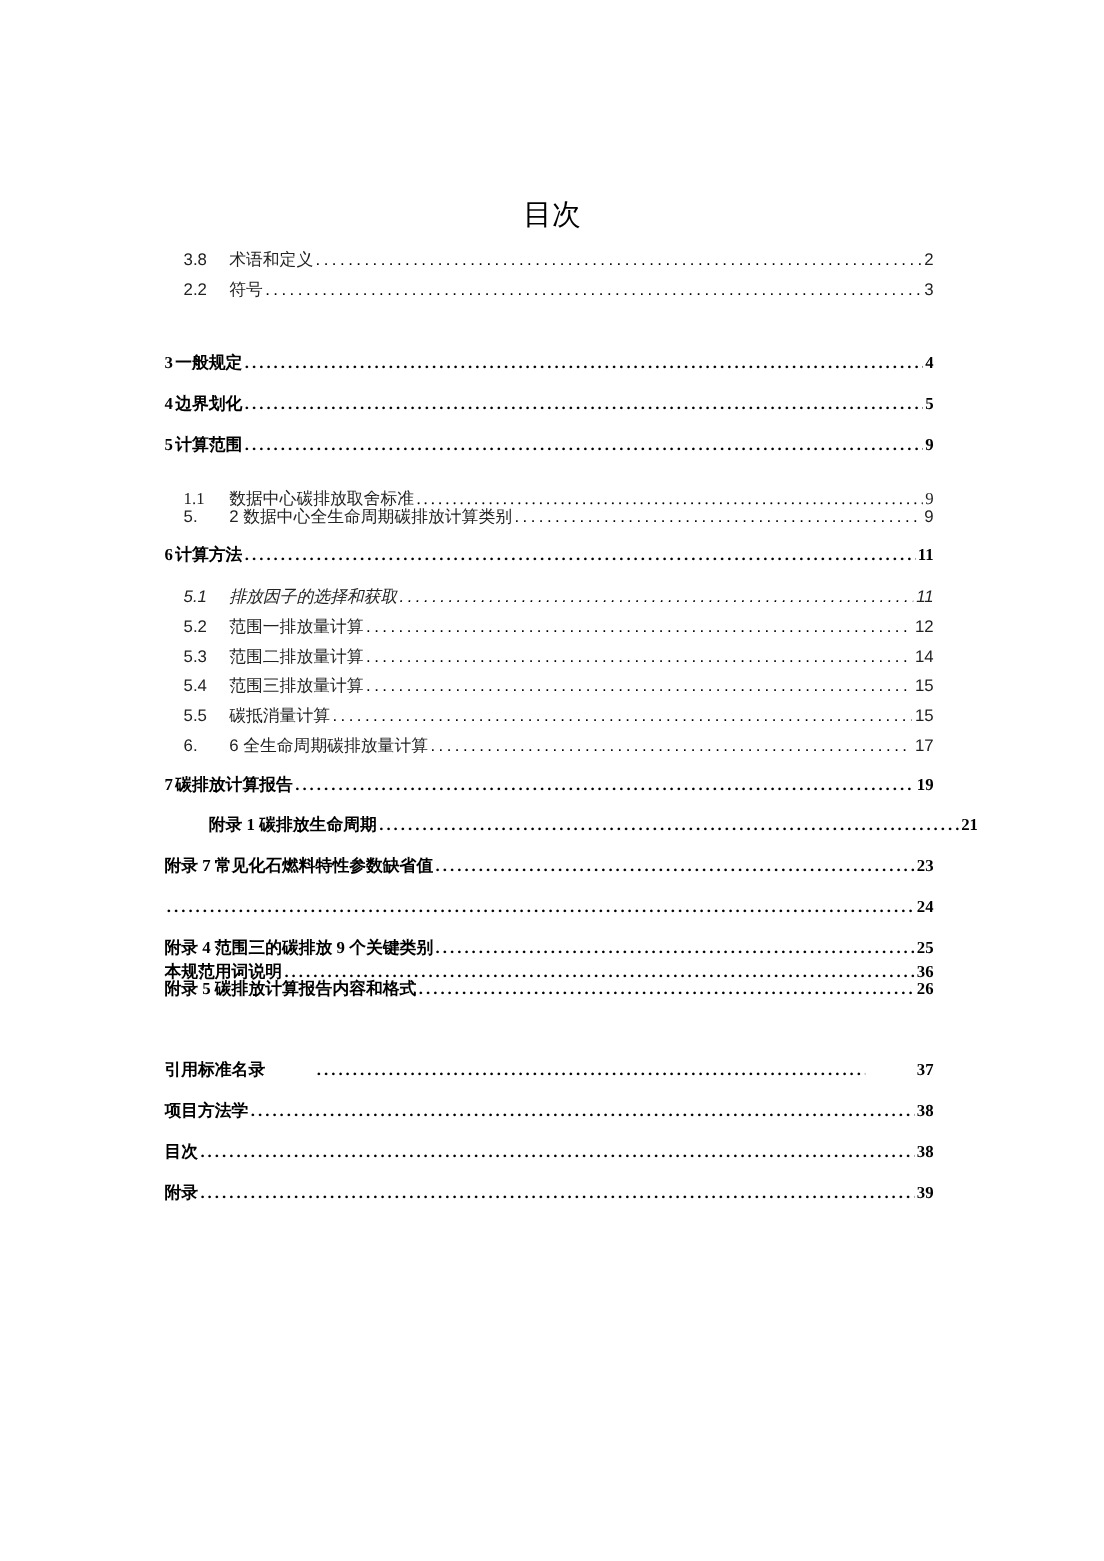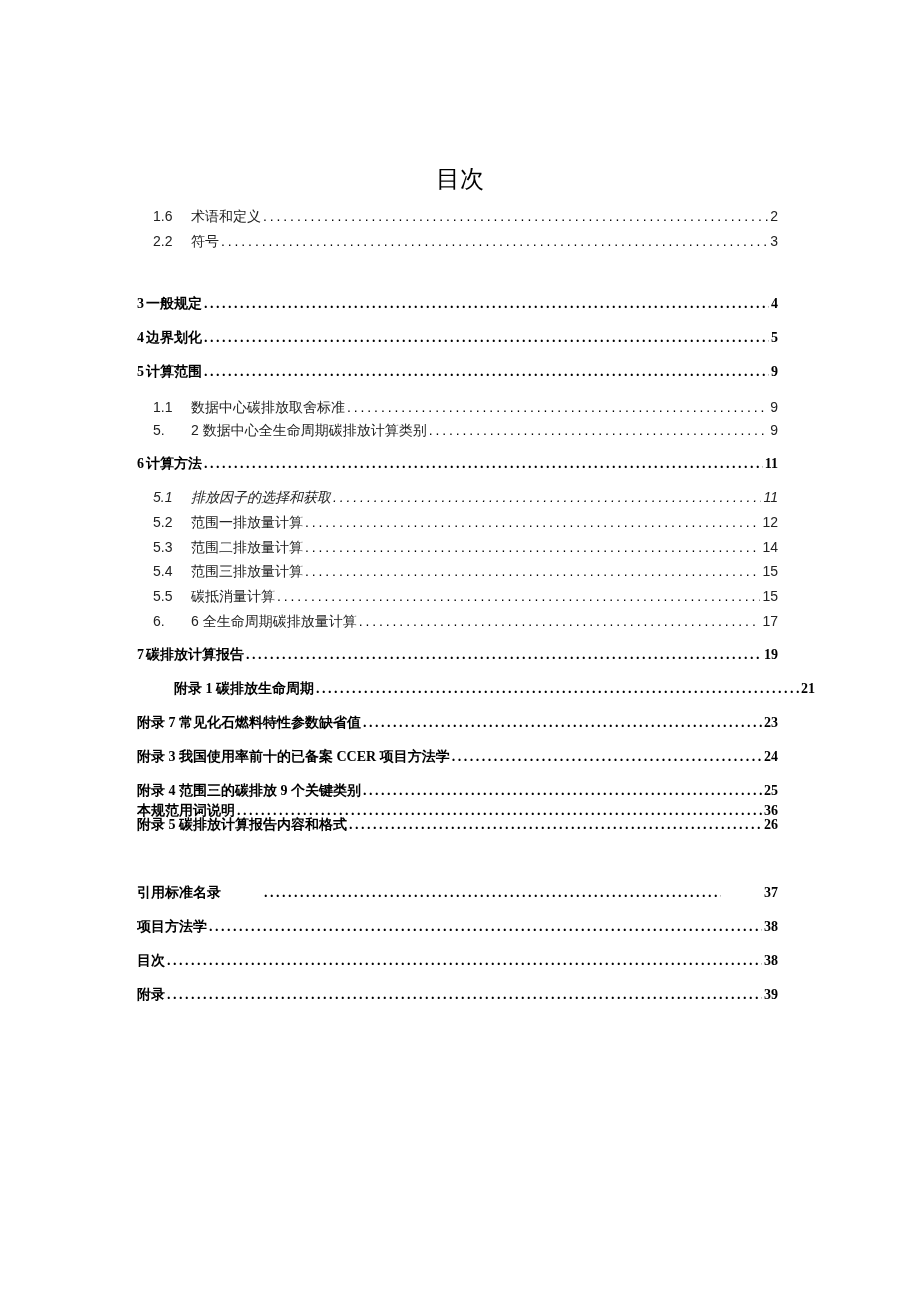--- a/index.html
+++ b/index.html
@@ -34,21 +34,21 @@
   }
   .page { flex:0 0 auto; text-align:right; }
 </style>
 </head>
 <body>
 
 <div class="title">目次</div>
 
 <div id="toc">
     <div class="toc-row sub" style="top: 206px;">
-      <span class="num">1.6</span>
+      <span class="num">3.8</span>
       <span class="label">术语和定义</span>
       <span class="leader"></span>
       <span class="page">2</span>
     </div>
     <div class="toc-row sub" style="top: 231px;">
       <span class="num">2.2</span>
       <span class="label">符号</span>
       <span class="leader"></span>
       <span class="page">3</span>
     </div>
@@ -63,21 +63,21 @@
       <span class="label">边界划化</span>
       <span class="leader"></span>
       <span class="page">5</span>
     </div>
     <div class="toc-row main" style="top: 362px;">
       <span class="num">5</span>
       <span class="label">计算范围</span>
       <span class="leader"></span>
       <span class="page">9</span>
     </div>
-    <div class="toc-row sub" style="top: 397px;">
+    <div class="toc-row sub" style="top: 407px; font-family: Liberation Serif, serif;">
       <span class="num">1.1</span>
       <span class="label">数据中心碳排放取舍标准</span>
       <span class="leader"></span>
       <span class="page">9</span>
     </div>
     <div class="toc-row sub" style="top: 420px;">
       <span class="num">5.</span>
       <span class="label">2 数据中心全生命周期碳排放计算类别</span>
       <span class="leader"></span>
       <span class="page">9</span>
@@ -134,21 +134,20 @@
       <span class="label">附录 1 碳排放生命周期</span>
       <span class="leader"></span>
       <span class="page">21</span>
     </div>
     <div class="toc-row main" style="top: 713px;">
       <span class="label">附录 7 常见化石燃料特性参数缺省值</span>
       <span class="leader"></span>
       <span class="page">23</span>
     </div>
     <div class="toc-row main" style="top: 747px;">
-      <span class="label">附录 3 我国使用率前十的已备案 CCER 项目方法学</span>
       <span class="leader"></span>
       <span class="page">24</span>
     </div>
     <div class="toc-row main" style="top: 781px;">
       <span class="label">附录 4 范围三的碳排放 9 个关键类别</span>
       <span class="leader"></span>
       <span class="page">25</span>
     </div>
     <div class="toc-row main" style="top: 815px;">
       <span class="label">附录 5 碳排放计算报告内容和格式</span>

